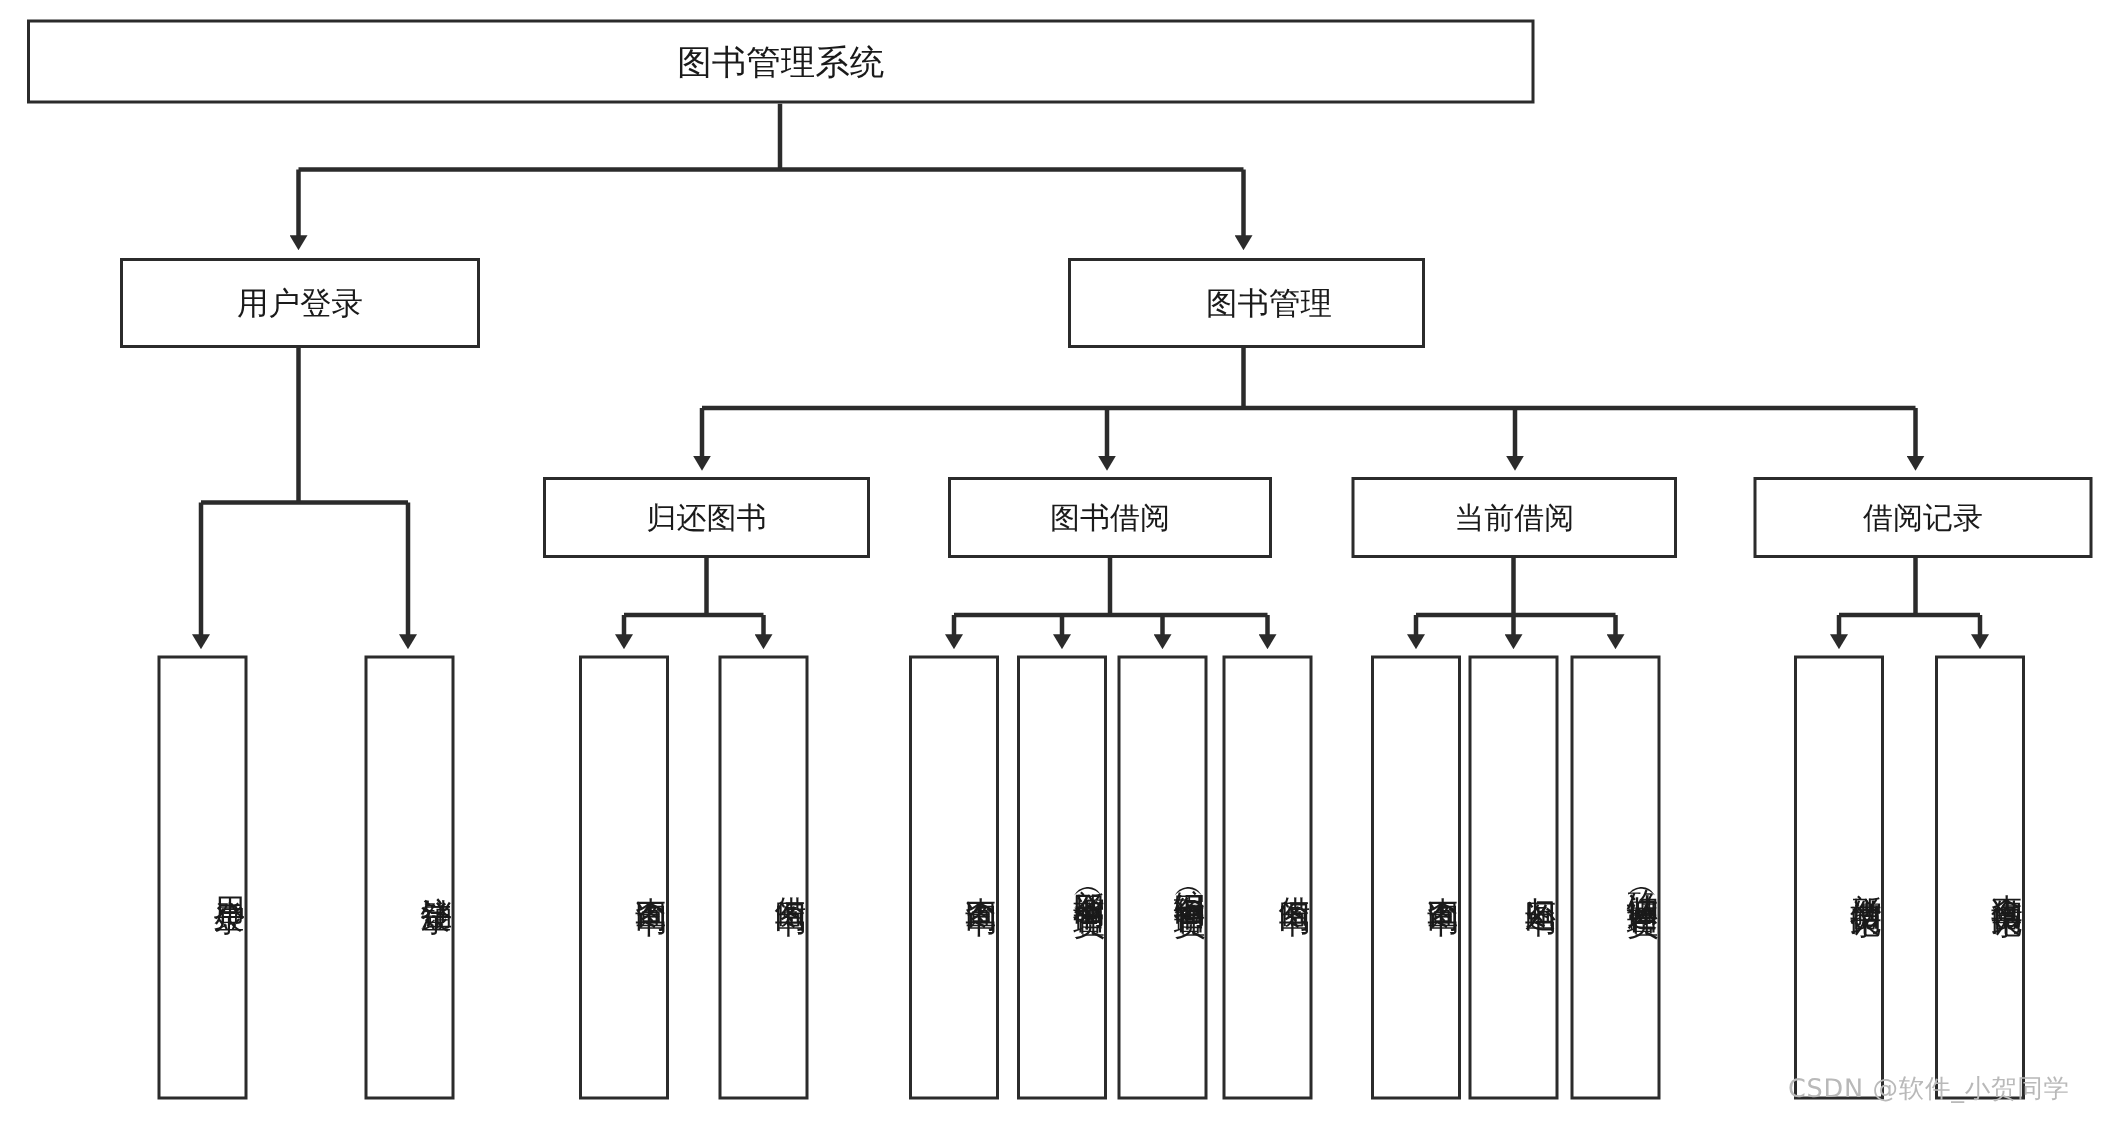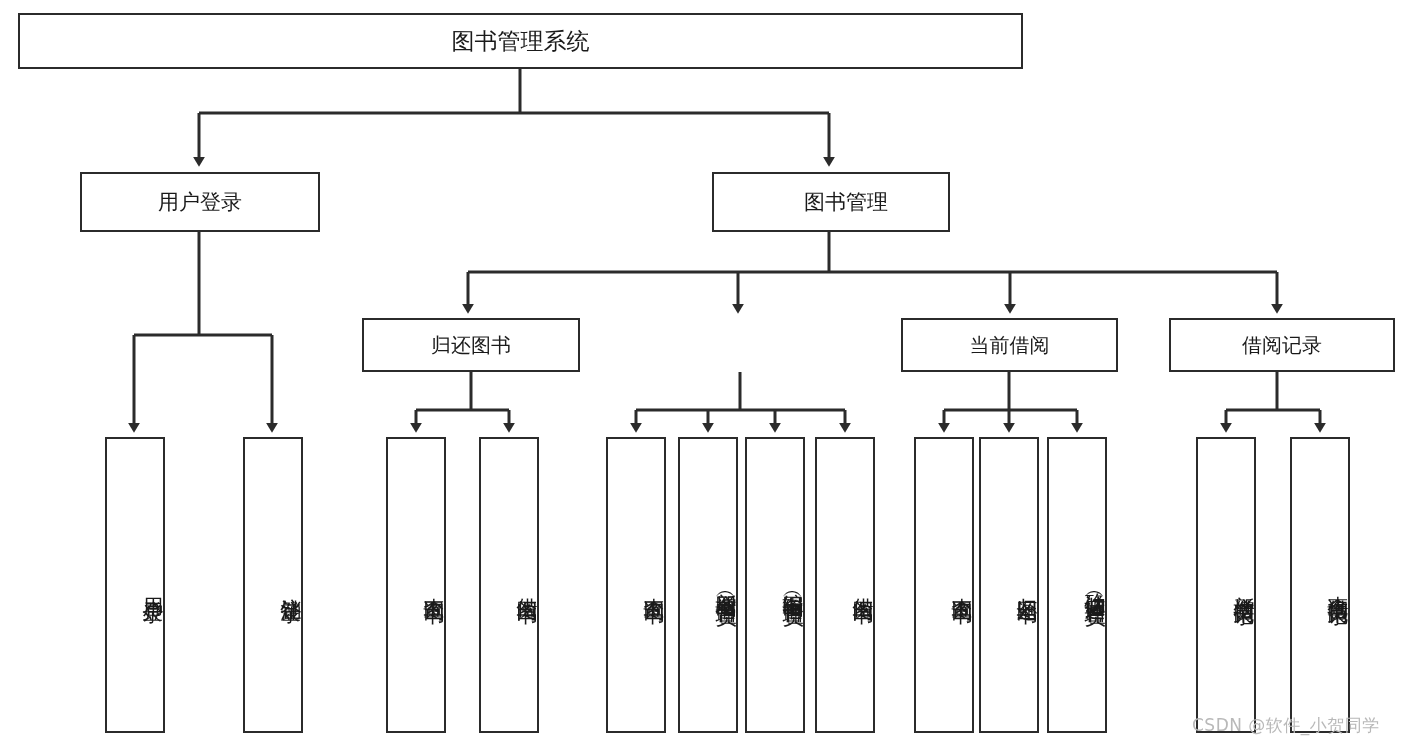--- a/index.html
+++ b/index.html
@@ -131,20 +131,23 @@
   <div class="node level1" id="node-l1-0" style="left: 80px; top: 172px; width: 240px; height: 60px;">
     <span>用户登录</span>
   </div>
   <div class="node level1" id="node-l1-1" style="left: 712px; top: 172px; width: 238px; height: 60px; padding-left: 30px;">
     <span>图书管理</span>
   </div>
 
   <div class="node level2" id="node-l2-0" style="left: 362px; top: 318px; width: 218px; height: 54px;">
     <span>归还图书</span>
   </div>
+  <div class="node level2" id="node-l2-1" style="left: 632px; top: 318px; width: 216px; height: 54px;">
+    <span>图书借阅</span>
+  </div>
   <div class="node level2" id="node-l2-2" style="left: 901px; top: 318px; width: 217px; height: 54px;">
     <span>当前借阅</span>
   </div>
   <div class="node level2" id="node-l2-3" style="left: 1169px; top: 318px; width: 226px; height: 54px;">
     <span>借阅记录</span>
   </div>
 
   <div class="node leaf" id="node-leaf-0" style="left: 105px; top: 437px; width: 60px; height: 296px;">
     <span class="leaf-text">用户登录</span>
   </div>

